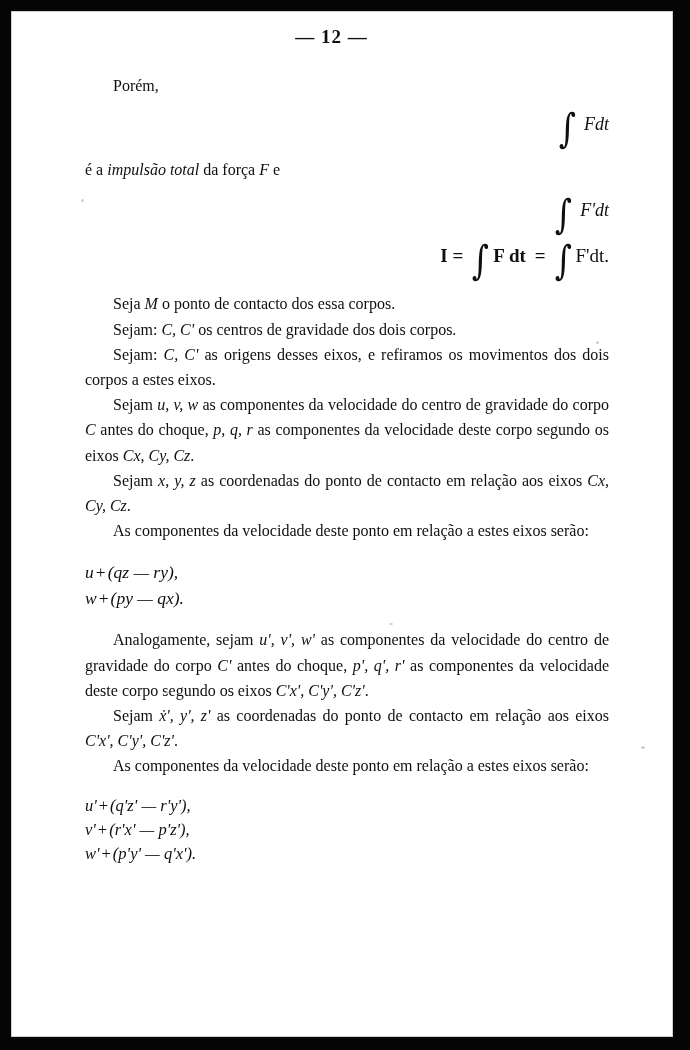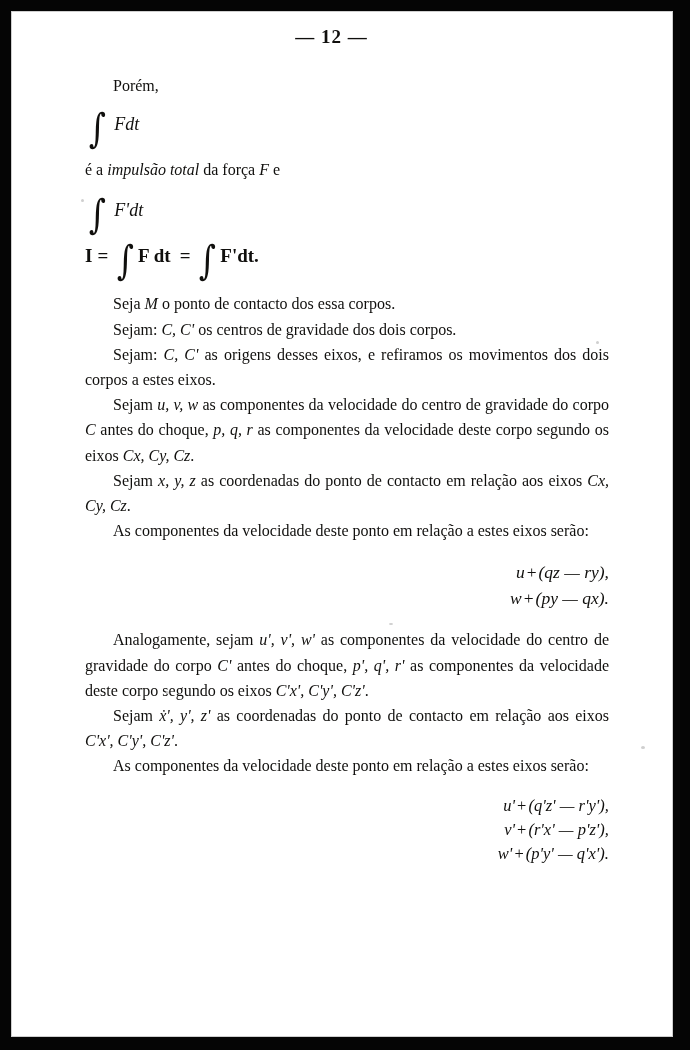--- a/index.html
+++ b/index.html
@@ -63,21 +63,21 @@
     hyphens: none;
   }
   p.para.noindent { text-indent: 0; }
   p.tight { text-indent: 28px; }
   i, em { font-style: italic; }
   .bi { font-style: italic; font-weight: bold; }
   .gap-b { height: 10px; }
 
   
   .display {
-    text-align: left;
+    text-align: right;
     font-size: 18px;
     font-style: italic;
     line-height: 1.15;
     white-space: nowrap;
   }
   .display.d1 { margin: 16px 0 18px 0; }
   .display.d2 { margin: 18px 0 18px 0; }
   .display.main {
     margin: 20px 0 20px 0;
     font-size: 19px;
@@ -94,21 +94,21 @@
   }
   .eqsym {
     font-style: normal;
     font-weight: bold;
     padding: 0 5px;
   }
   .upr { font-style: normal; font-weight: bold; }
 
   
   .eqstack {
-    text-align: right;
+    text-align: left;
     font-size: 17.5px;
     font-style: italic;
     line-height: 26px;
   }
   .eqstack.s1 { margin: 16px 0 16px 0; }
   .eqstack.s2 { margin: 15px 0 16px 0; font-size: 16.5px; line-height: 24px; }
   .eqstack div { white-space: nowrap; }
   .op { font-style: normal; padding: 0 2px; }
 
   
@@ -141,21 +141,21 @@
 
         <p class="para noindent"><span>é a </span><i>impulsão total</i><span> da força </span><i>F</i><span> e</span></p>
 
         <div class="display d2">
           <span class="intg">∫</span>
           <span>F'dt</span>
         </div>
 
 
         <div class="display main">
-          <span class="upr">I</span><span class="eqsym">=</span><span class="intg">∫</span><span class="upr" style="font-weight:bold;padding-right:4px;">F dt</span><span class="eqsym">=</span><span class="intg">∫</span><span class="upr" style="font-weight:bold;">F'dt.</span>
+          <span class="upr">I</span><span class="eqsym">=</span><span class="intg">∫</span><span class="upr" style="font-weight:bold;padding-right:4px;">F dt</span><span class="eqsym">=</span><span class="intg">∫</span><span class="upr" style="font-weight:normal;">F'dt.</span>
         </div>
 
         <p class="para"><span>Seja </span><i>M</i><span> o ponto de contacto dos essa corpos.</span></p>
 
         <p class="para"><span>Sejam: </span><i>C, C'</i><span> os centros de gravidade dos dois corpos.</span></p>
 
 
         <p class="para"><span>Sejam: </span><i>C, C'</i><span> as  origens  desses  eixos, e refiramos os movimentos dos dois corpos a estes eixos.</span></p>
 
         <p class="para"><span>Sejam </span><i>u,  v,  w</i><span>  as componentes da velocidade do centro de gravi­dade do corpo </span><i>C</i><span> antes  do  choque, </span><i>p,  q,  r</i><span> as componentes  da  veloci­dade deste corpo  segundo os eixos </span><i>Cx, Cy, Cz</i><span>.</span></p>

